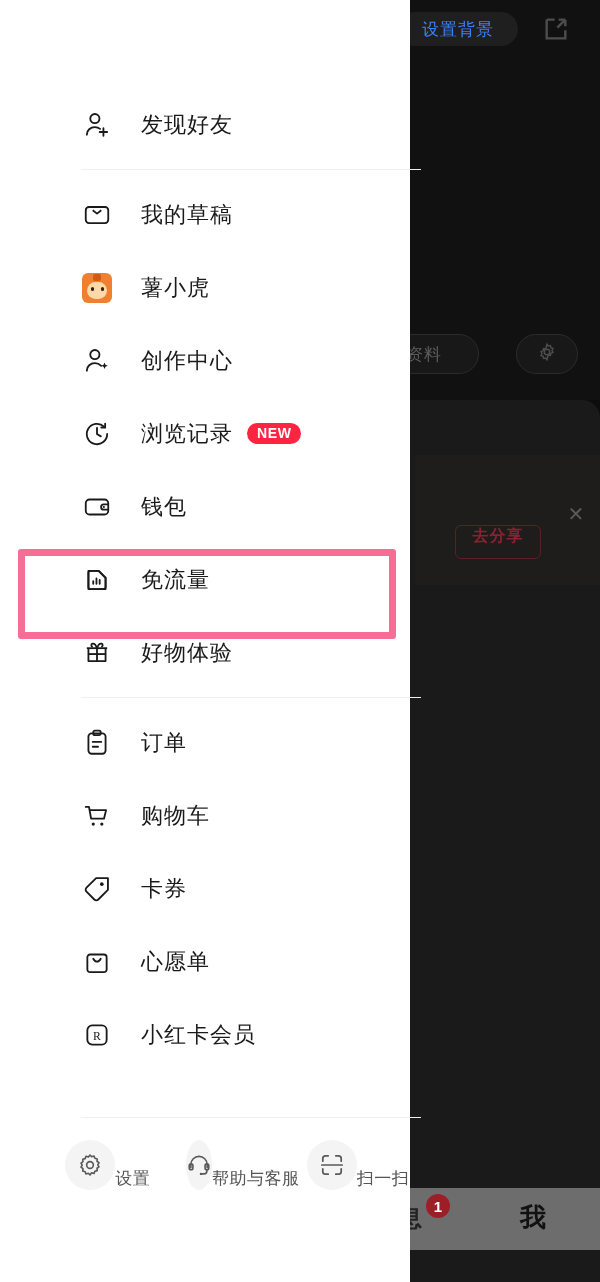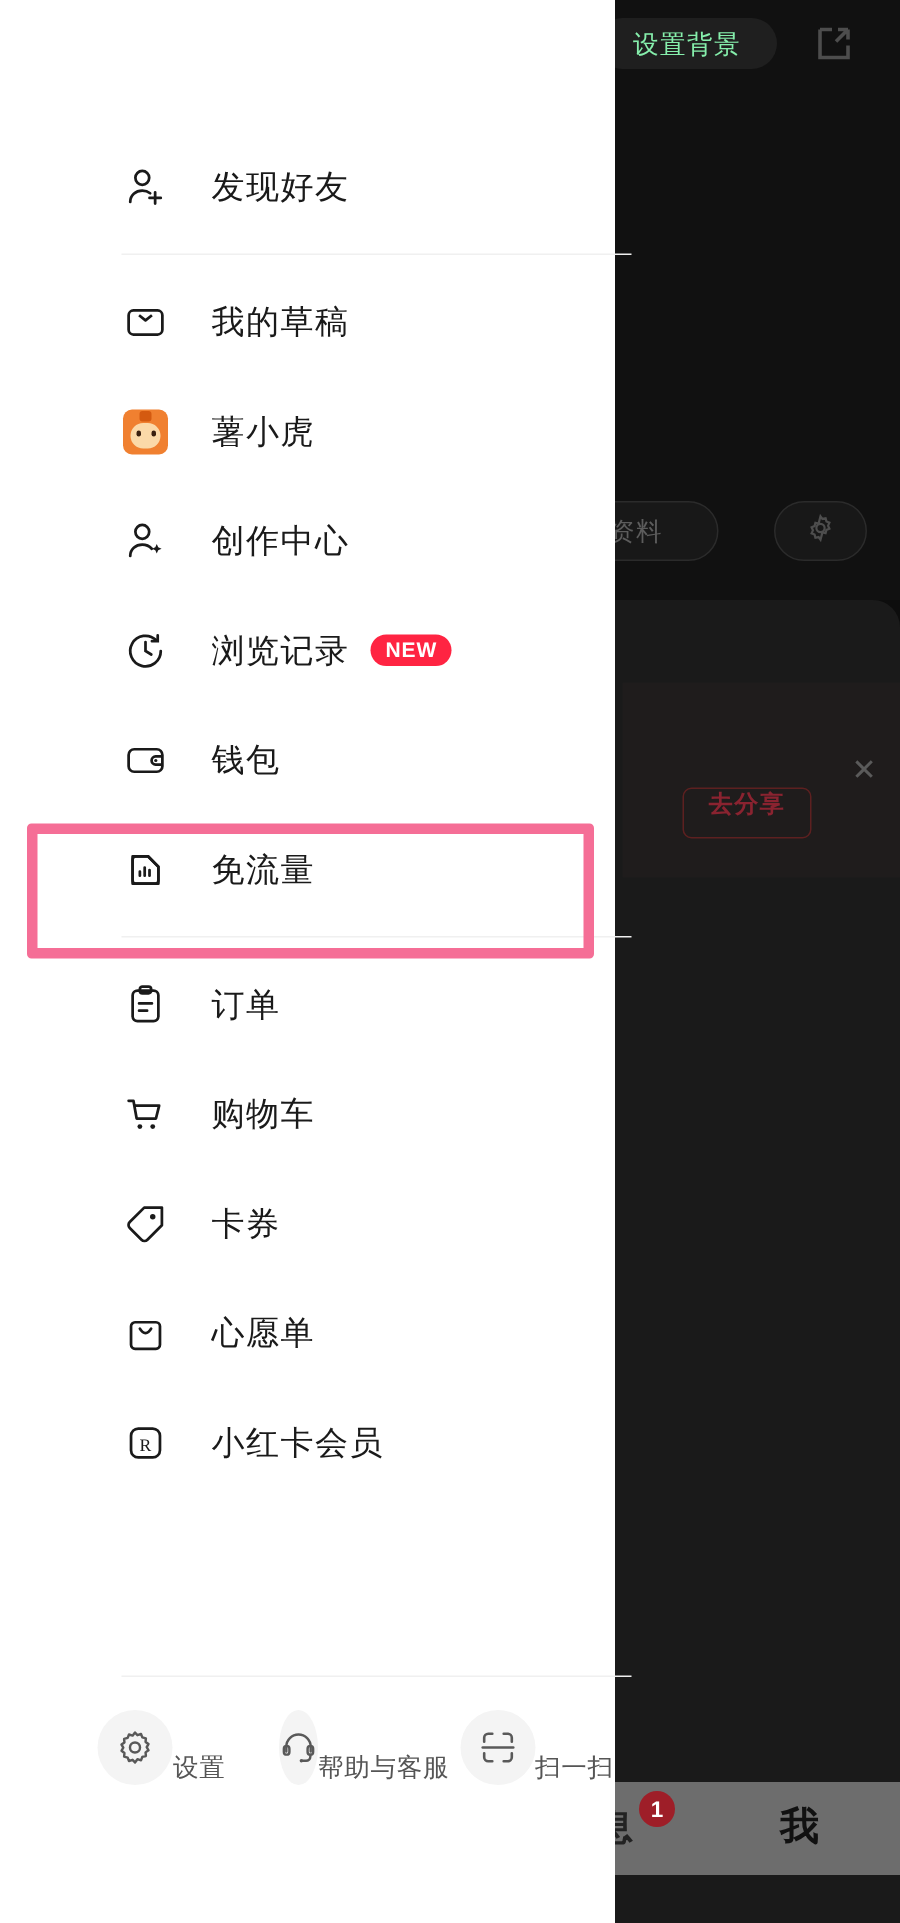--- a/index.html
+++ b/index.html
@@ -23,21 +23,21 @@
   }
   .bd-profile-top {
     position: absolute; left: 0; top: 0; right: 0; height: 400px;
     background: #111111;
   }
   .bd-pill {
     position: absolute;
     display: flex; align-items: center; justify-content: center;
     border-radius: 999px;
     background: #1f1f1f;
-    color: #86efac;
+    color: #3b82f6;
     font-size: 17px;
     letter-spacing: 1px;
     white-space: nowrap;
   }
   #bd-bg-pill { left: 398px; top: 12px; width: 120px; height: 34px; }
   #bd-share-icon { position: absolute; left: 540px; top: 13px; width: 32px; height: 32px; }
   #bd-share-icon svg { display: block; }
 
   #bd-profile-pill {
     left: 369px; top: 334px; width: 110px; height: 40px;
@@ -332,20 +332,33 @@
           <span class="mi-icon">
             <svg width="30" height="30" viewBox="0 0 28 28" fill="none" stroke="#1a1a1a" stroke-width="1.7" stroke-linejoin="round">
               <path d="M6 5.5h9.5L22 12v10.5H6z" rx="2"></path>
               <path d="M6 7.5a2 2 0 0 1 2-2h7.6L22 11.9v8.6a2 2 0 0 1-2 2H8a2 2 0 0 1-2-2z"></path>
               <path d="M10.5 17.5v-2.5M13.5 17.5v-5M16.5 17.5v-3.5" stroke-linecap="round"></path>
             </svg>
           </span>
           <span class="mi-label">免流量</span>
         </div>
 
+        <div class="menu-item">
+          <span class="mi-icon">
+            <svg width="30" height="30" viewBox="0 0 28 28" fill="none" stroke="#1a1a1a" stroke-width="1.7" stroke-linejoin="round">
+              <path d="M4.5 9.5h19"></path>
+              <path d="M6 9.5v12h16v-12"></path>
+              <path d="M14 9.5v12"></path>
+              <path d="M14 9.5c-1-3-2.5-4.5-4.2-4.2-1.4.3-1.6 2.3.2 3.1"></path>
+              <path d="M14 9.5c1-3 2.5-4.5 4.2-4.2 1.4.3 1.6 2.3-.2 3.1"></path>
+              <path d="M6 15h16"></path>
+            </svg>
+          </span>
+          <span class="mi-label">好物体验</span>
+        </div>
 
         <div class="divider"></div>
 
         <div class="menu-item">
           <span class="mi-icon">
             <svg width="30" height="30" viewBox="0 0 28 28" fill="none" stroke="#1a1a1a" stroke-width="1.7" stroke-linejoin="round" stroke-linecap="round">
               <rect x="6" y="5" width="16" height="19" rx="3"></rect>
               <rect x="10.5" y="2.5" width="7" height="4.2" rx="1.6"></rect>
               <path d="M10 13h8M10 17.5h5"></path>
             </svg>

